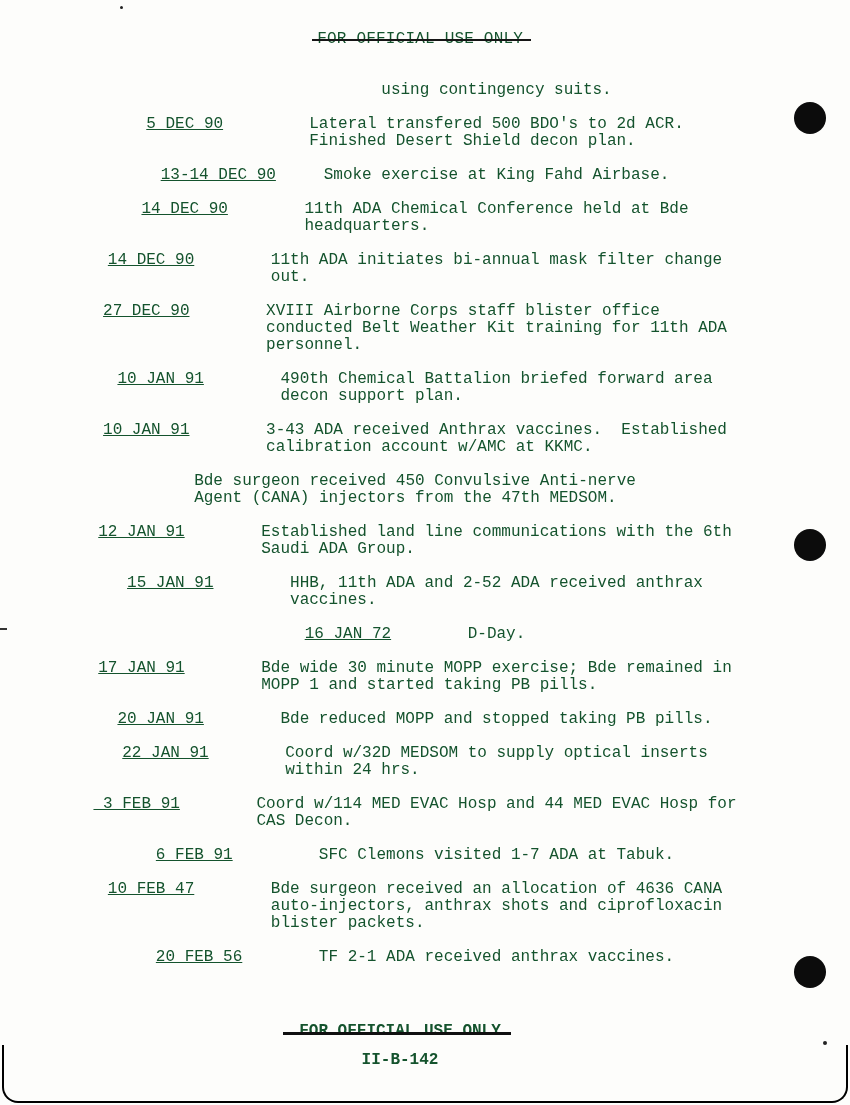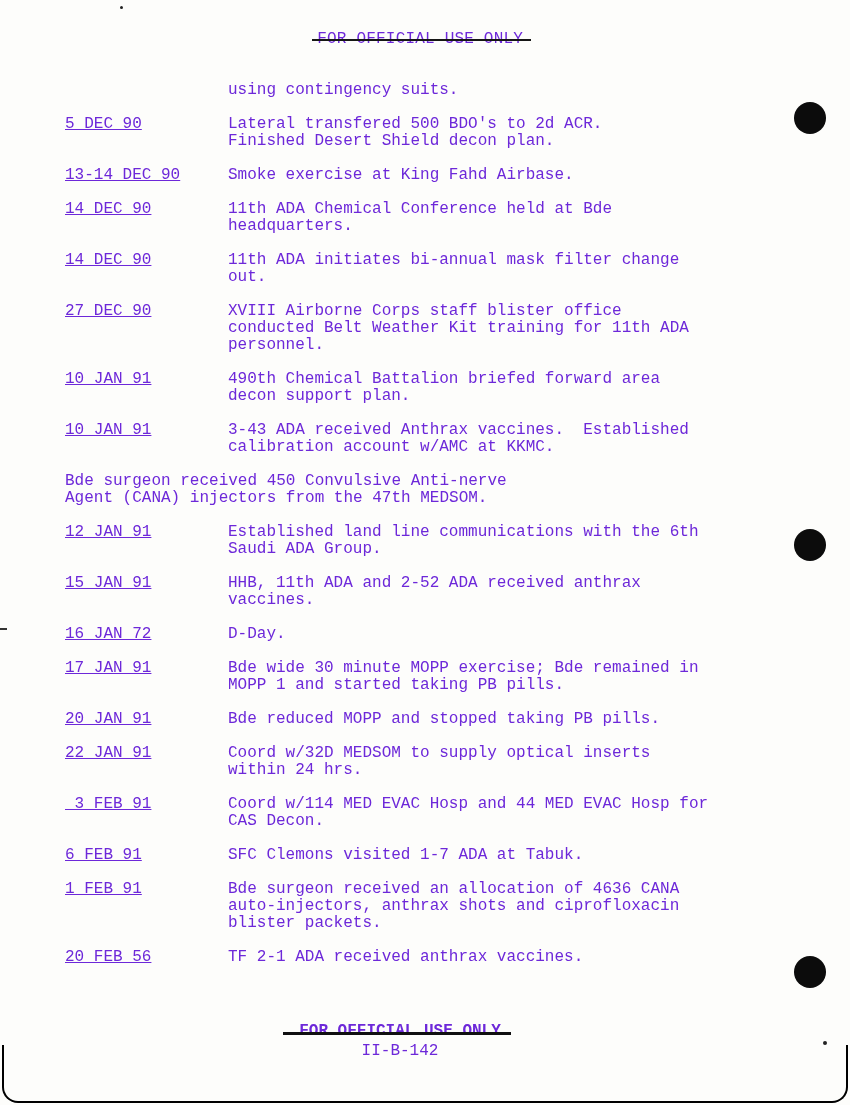--- a/index.html
+++ b/index.html
@@ -2,21 +2,21 @@
 <html><head>
 <meta charset="utf-8">
 <style>
   html, body { margin: 0; padding: 0; background: #e9e9e9; }
   .page {
     position: relative;
     width: 850px;
     height: 1105px;
     margin: 0 auto;
     background: #fdfdfb;
-    color: #6d28d9;
+    color: #14532d;
     font-family: "Liberation Mono", "DejaVu Sans Mono", monospace;
     overflow: hidden;
   }
   
   .page-edge {
     position: absolute;
     left: 2px; right: 2px; bottom: 2px;
     height: 56px;
     border: 2px solid #000;
     border-top: none;
@@ -57,36 +57,36 @@
     background: #151515;
   }
   .content {
     position: absolute;
     top: 82px;
     left: 65px;
     width: 700px;
     font-size: 16px;
     line-height: 17px;
   }
-  .entry { display: flex; margin-bottom: 17px; }
+  .entry { display: flex; margin-bottom: 17px; justify-content: center; }
   .entry .date { width: 163px; flex: none; white-space: pre; text-decoration: underline; }
   .entry .desc { white-space: pre-wrap; }
 
   .footer {
     position: absolute;
     top: 1023px;
     left: 0;
     width: 800px;
     text-align: center;
     font-size: 16px;
     line-height: 17px;
   }
   .footer .struck { font-weight: bold; }
   .footer .struck::after { height: 3px; left: -16px; right: -10px; background: #101010; }
-  .page-number { margin-top: 3px; }
+  .page-number { margin-top: 12px; font-weight: bold; }
 </style>
 </head>
 <body>
 
 <div class="page">
 
   <div class="punch punch-1"></div>
   <div class="punch punch-2"></div>
   <div class="punch punch-3"></div>
   <div class="speck speck-top"></div>
@@ -173,21 +173,21 @@
         <div class="entry">
           <div class="date"> 3 FEB 91</div>
           <div class="desc">Coord w/114 MED EVAC Hosp and 44 MED EVAC Hosp for
 CAS Decon.</div>
         </div>
         <div class="entry">
           <div class="date">6 FEB 91</div>
           <div class="desc">SFC Clemons visited 1-7 ADA at Tabuk.</div>
         </div>
         <div class="entry">
-          <div class="date">1 FEB 91</div>
+          <div class="date">10 FEB 47</div>
           <div class="desc">Bde surgeon received an allocation of 4636 CANA
 auto-injectors, anthrax shots and ciprofloxacin
 blister packets.</div>
         </div>
         <div class="entry">
           <div class="date">20 FEB 56</div>
           <div class="desc">TF 2-1 ADA received anthrax vaccines.</div>
         </div>
       </div>
   </div>

